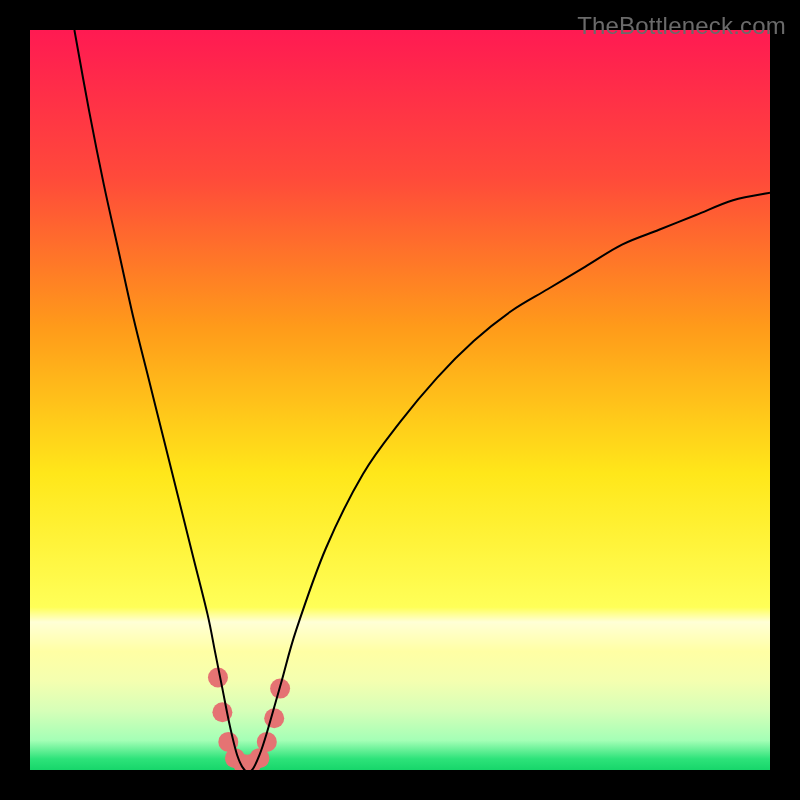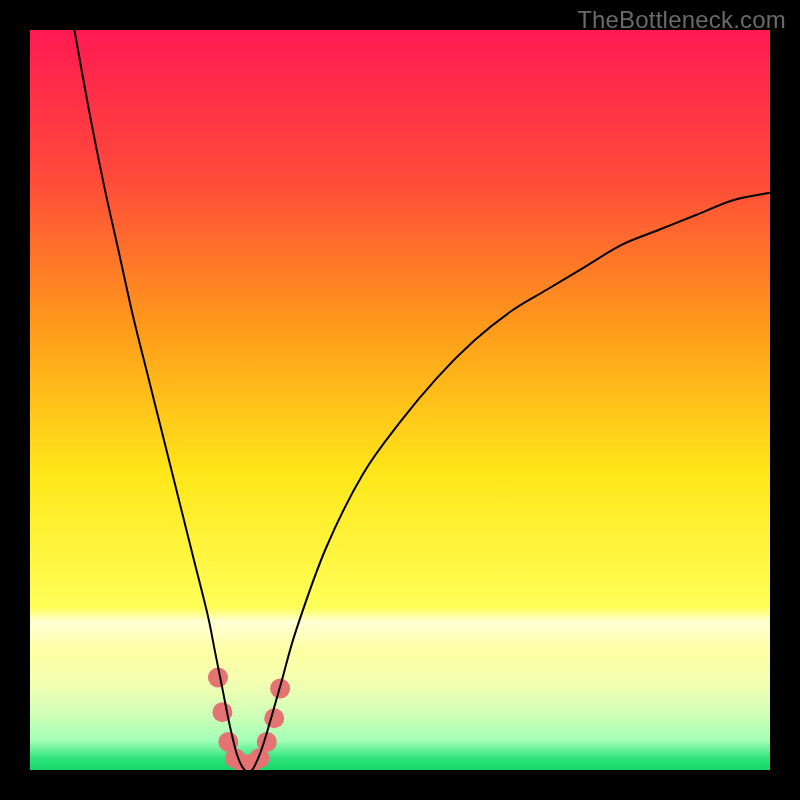--- a/index.html
+++ b/index.html
@@ -5,21 +5,21 @@
   * { margin: 0; padding: 0; box-sizing: border-box; }
   html, body { width: 800px; height: 800px; overflow: hidden; background: #000; font-family: Arial, Helvetica, sans-serif; }
   .stage {
     position: relative;
     width: 800px;
     height: 800px;
     background: #000;
   }
   .watermark {
     position: absolute;
-    top: 6px;
+    top: 12px;
     right: 14px;
     color: #6a6a6a;
     font-size: 24px;
     letter-spacing: 0.2px;
     font-weight: 400;
     z-index: 5;
   }
   .plot {
     position: absolute;
     left: 30px;

